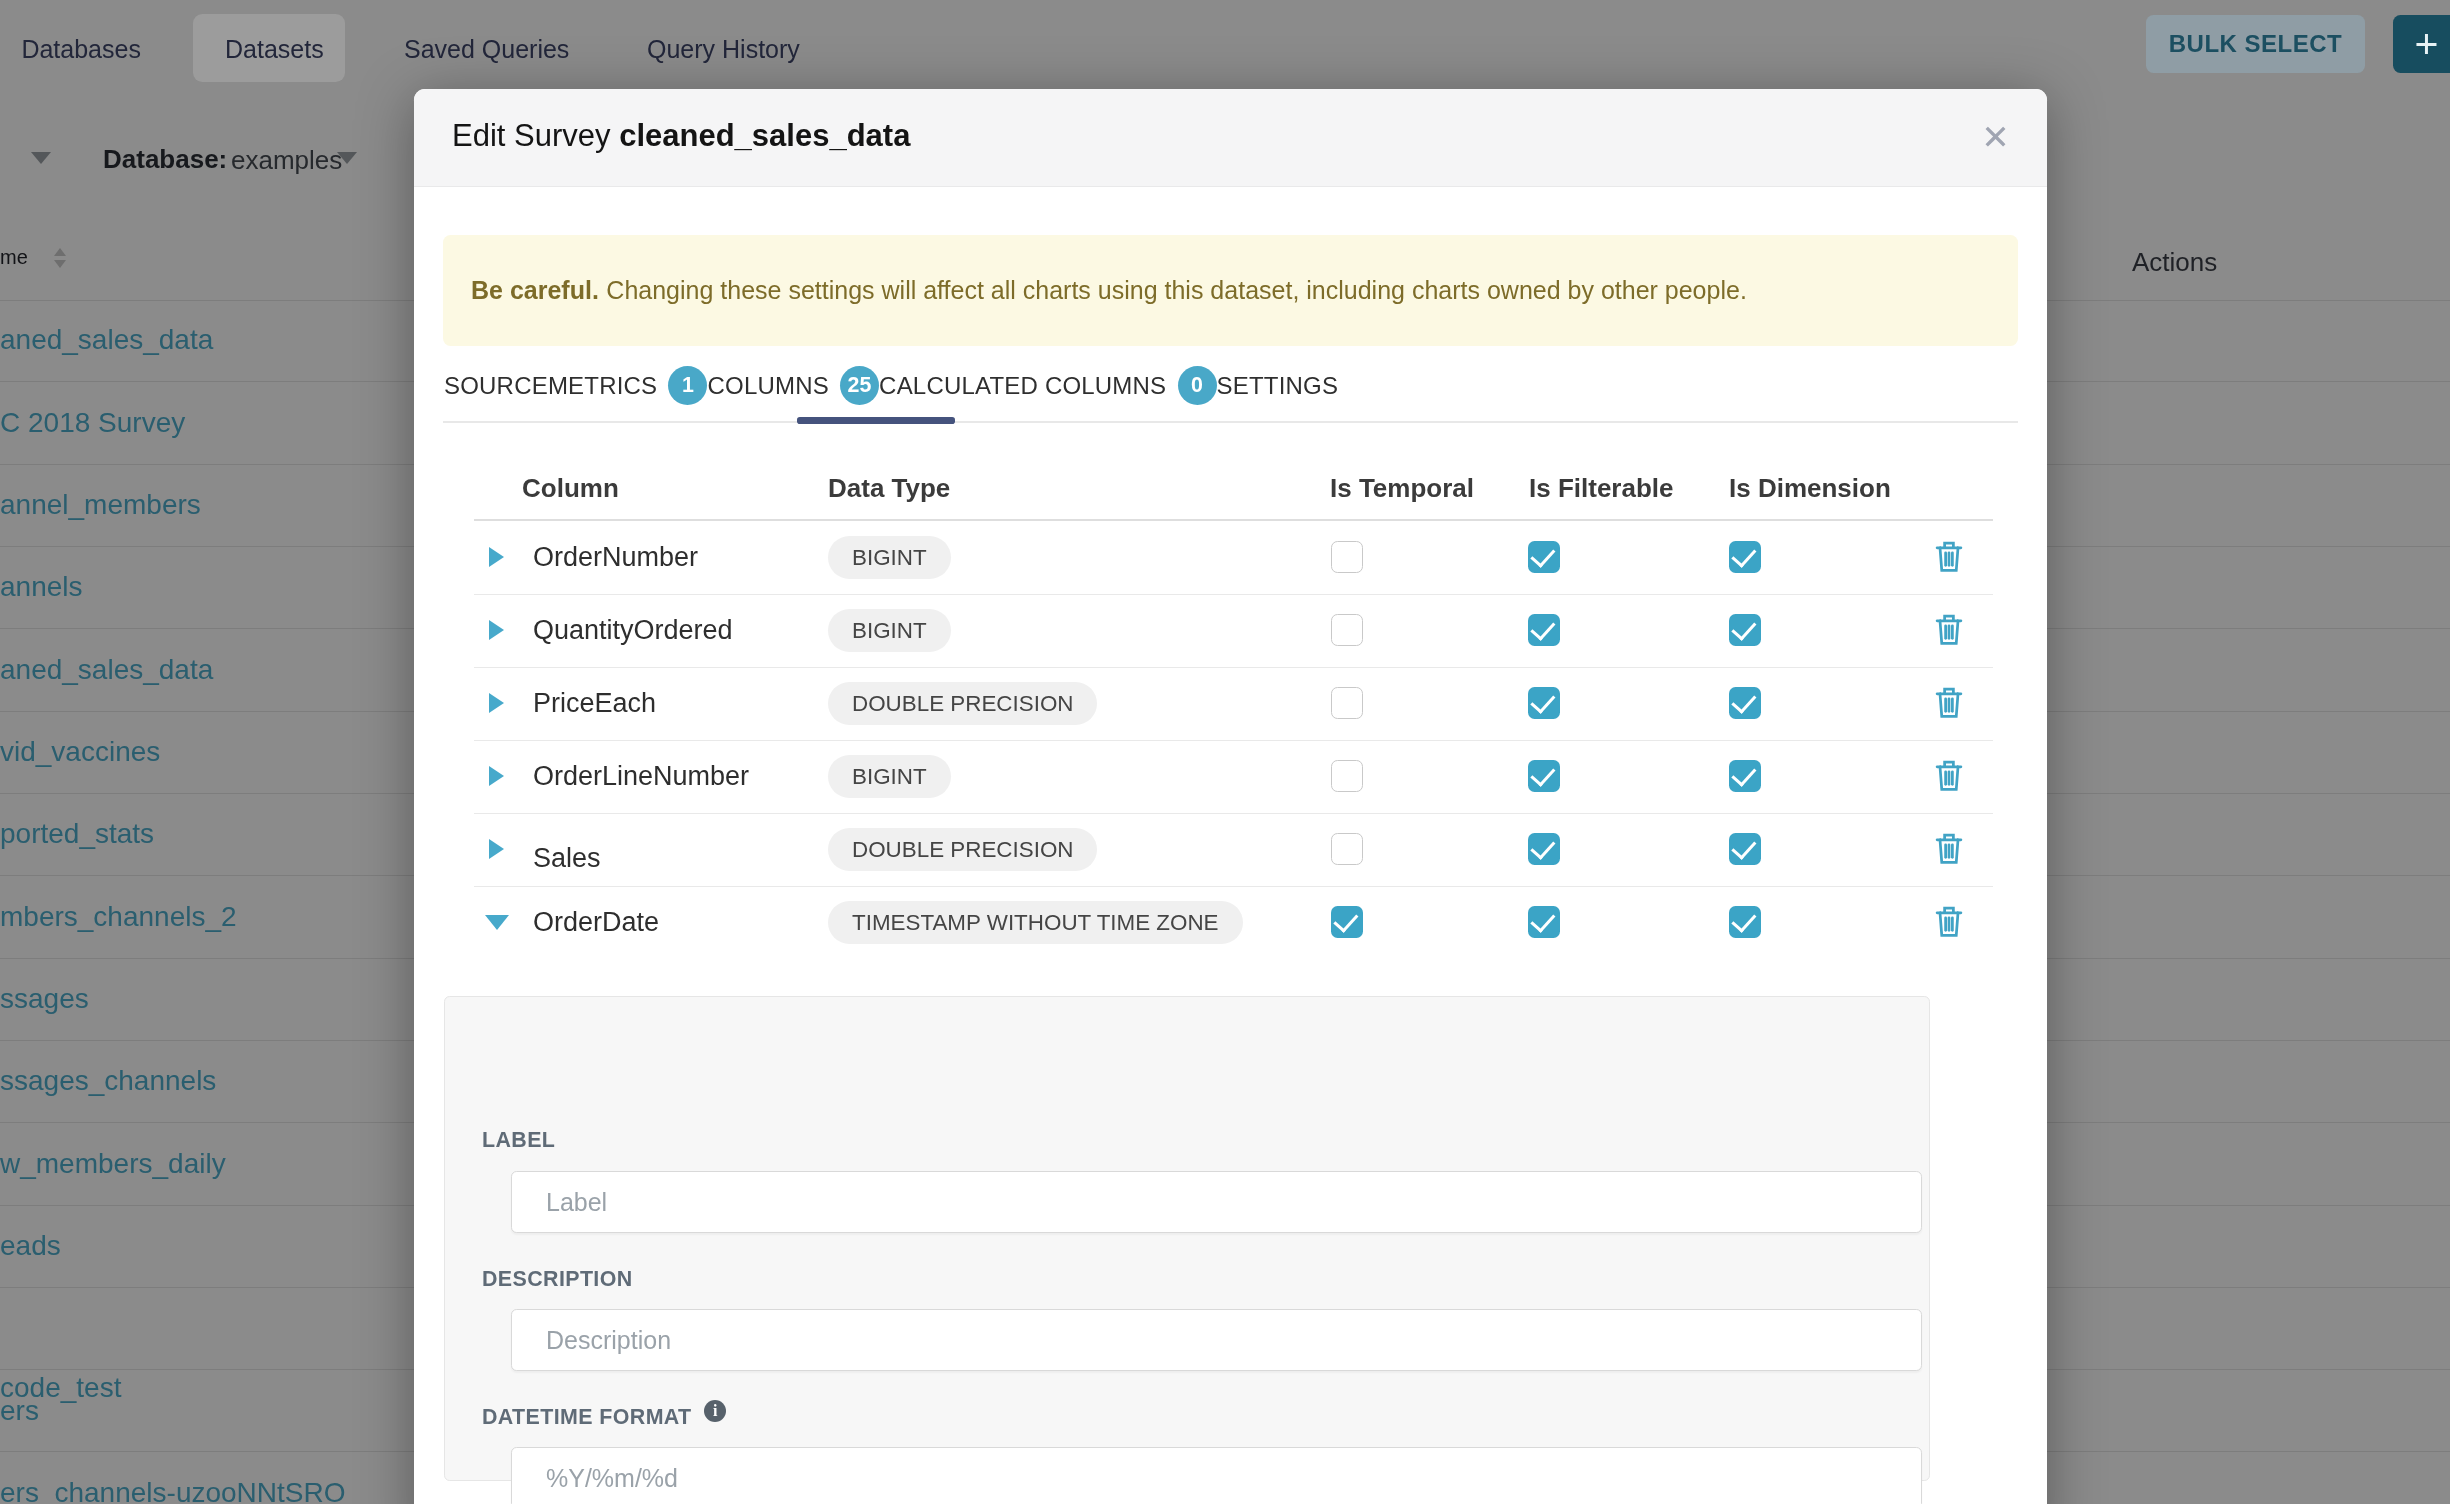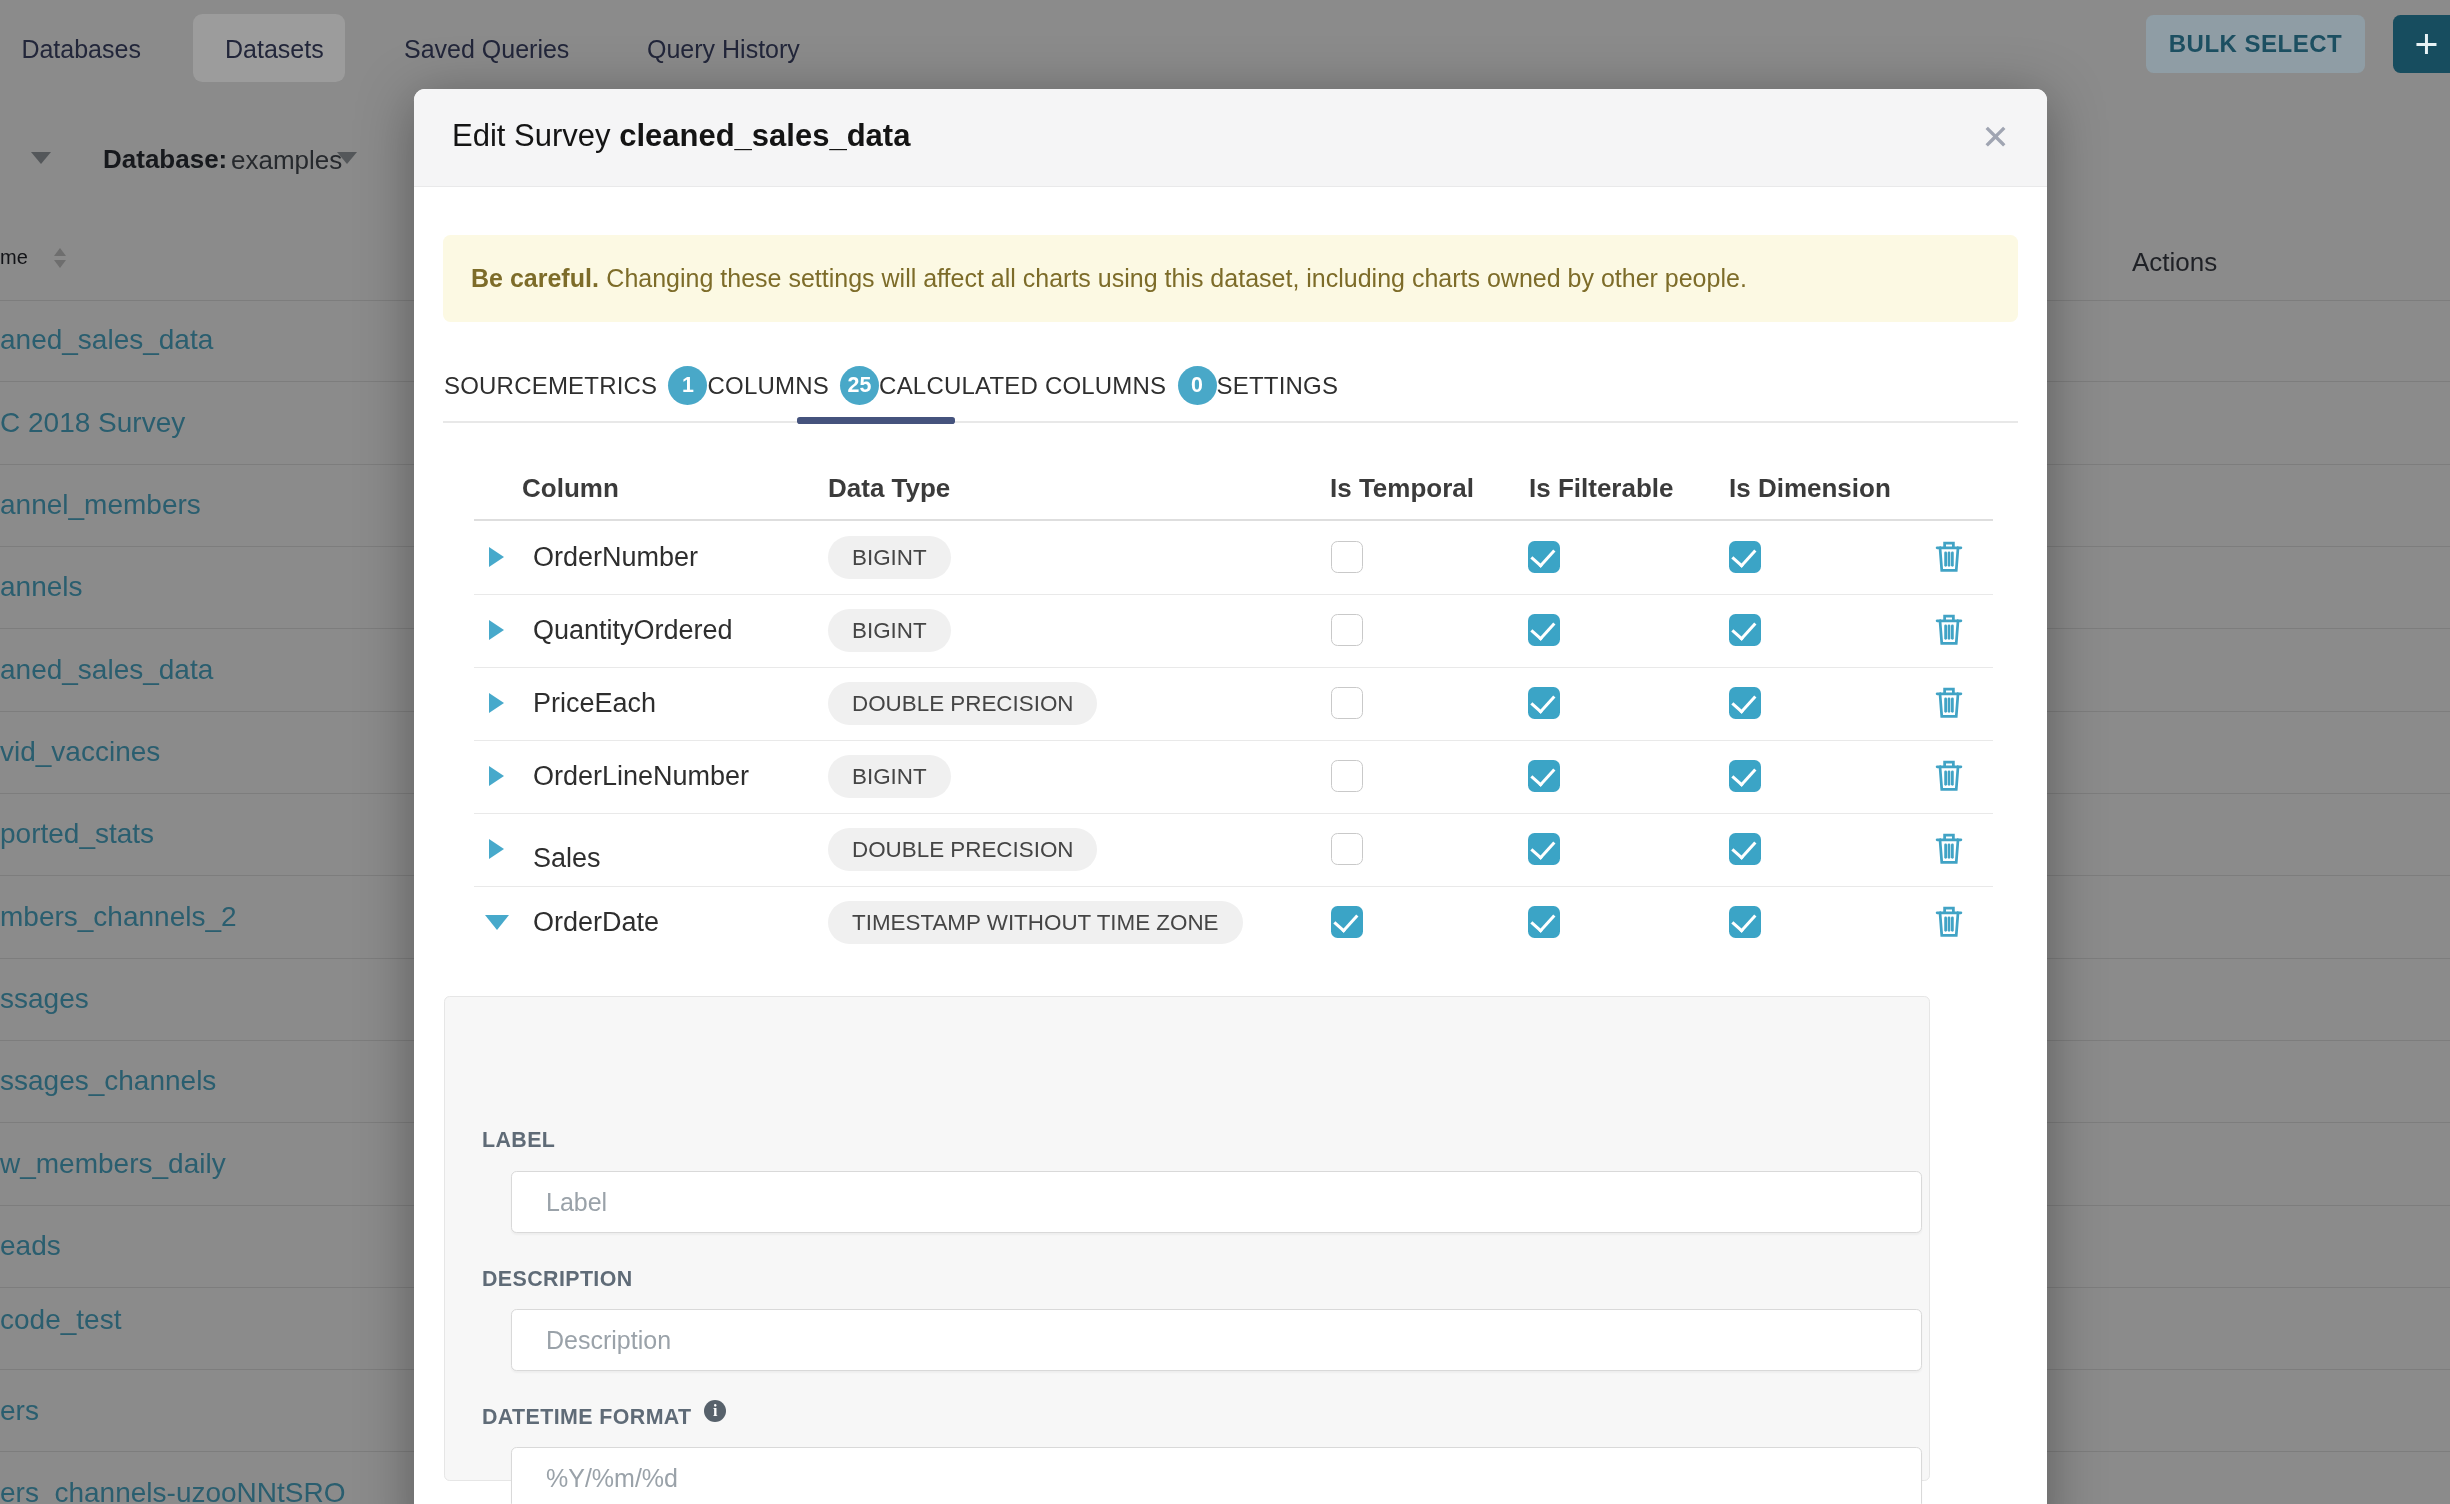--- a/index.html
+++ b/index.html
@@ -26,21 +26,21 @@
 
   
   .modal{position:absolute;left:414px;top:89px;width:1633px;height:1454px;background:#ffffff;
          border-radius:11.2px 11.2px 0 0;box-shadow:0 9.3px 56px rgba(0,0,0,.35);z-index:10;}
   .modal-header{position:absolute;left:0;top:0;width:100%;height:98px;background:#f5f5f6;
                 border-bottom:1.9px solid #e9e9ea;border-radius:11.2px 11.2px 0 0;box-sizing:border-box;}
   .modal-title{position:absolute;left:38px;top:29px;font-size:31px;color:#141414;white-space:nowrap;}
   .modal-title b{font-weight:700;}
   .modal-close{position:absolute;left:1559px;top:24px;width:45px;height:48px;font-size:34px;color:#a0a5b2;
                display:flex;align-items:center;justify-content:center;cursor:pointer;}
-  .warning{position:absolute;left:29px;top:146px;width:1547px;height:87px;background:#fcf9e3;border-radius:7.5px;
+  .warning{position:absolute;left:29px;top:146px;width:1547px;height:111px;background:#fcf9e3;border-radius:7.5px;
            display:flex;align-items:center;padding-left:28px;font-size:25px;color:#7d6c29;}
   .warning b{font-weight:700;margin-right:7.5px;}
 
   .tabs{position:absolute;left:30px;top:277px;display:flex;align-items:center;}
   .tab{display:flex;align-items:center;font-size:24px;font-weight:500;color:#2f2f2f;letter-spacing:0.2px;white-space:nowrap;cursor:pointer;}
   .badge{display:inline-flex;align-items:center;justify-content:center;min-width:39px;height:39px;border-radius:19.6px;
          background:#49a8c8;color:#fff;font-size:21.4px;font-weight:700;margin-left:11.2px;padding:0 3.7px;box-sizing:border-box;}
   .tabs-border{position:absolute;left:29px;top:332px;width:1575px;height:1.9px;background:#e8e8e8;}
   .tab-underline{position:absolute;left:383px;top:328px;width:158px;height:6.5px;background:#45537d;border-radius:2.8px;}
 
@@ -116,21 +116,21 @@
         <span class="bg-row" style="top: 901px;">mbers_channels_2</span>
         <div class="bg-sep" style="top: 958px;"></div>
         <span class="bg-row" style="top: 983px;">ssages</span>
         <div class="bg-sep" style="top: 1040px;"></div>
         <span class="bg-row" style="top: 1065px;">ssages_channels</span>
         <div class="bg-sep" style="top: 1122px;"></div>
         <span class="bg-row" style="top: 1148px;">w_members_daily</span>
         <div class="bg-sep" style="top: 1205px;"></div>
         <span class="bg-row" style="top: 1230px;">eads</span>
         <div class="bg-sep" style="top: 1287px;"></div>
-        <span class="bg-row" style="top: 1304px;">code_test</span>
+        <span class="bg-row" style="top: 1372px;">code_test</span>
         <div class="bg-sep" style="top: 1369px;"></div>
         <span class="bg-row" style="top: 1395px;">ers</span>
         <div class="bg-sep" style="top: 1451px;"></div>
         <span class="bg-row" style="top: 1477px;">ers_channels-uzooNNtSRO</span>
       </div>
   </div>
 
   <div class="modal">
     <div class="modal-header">
       <div class="modal-title">

